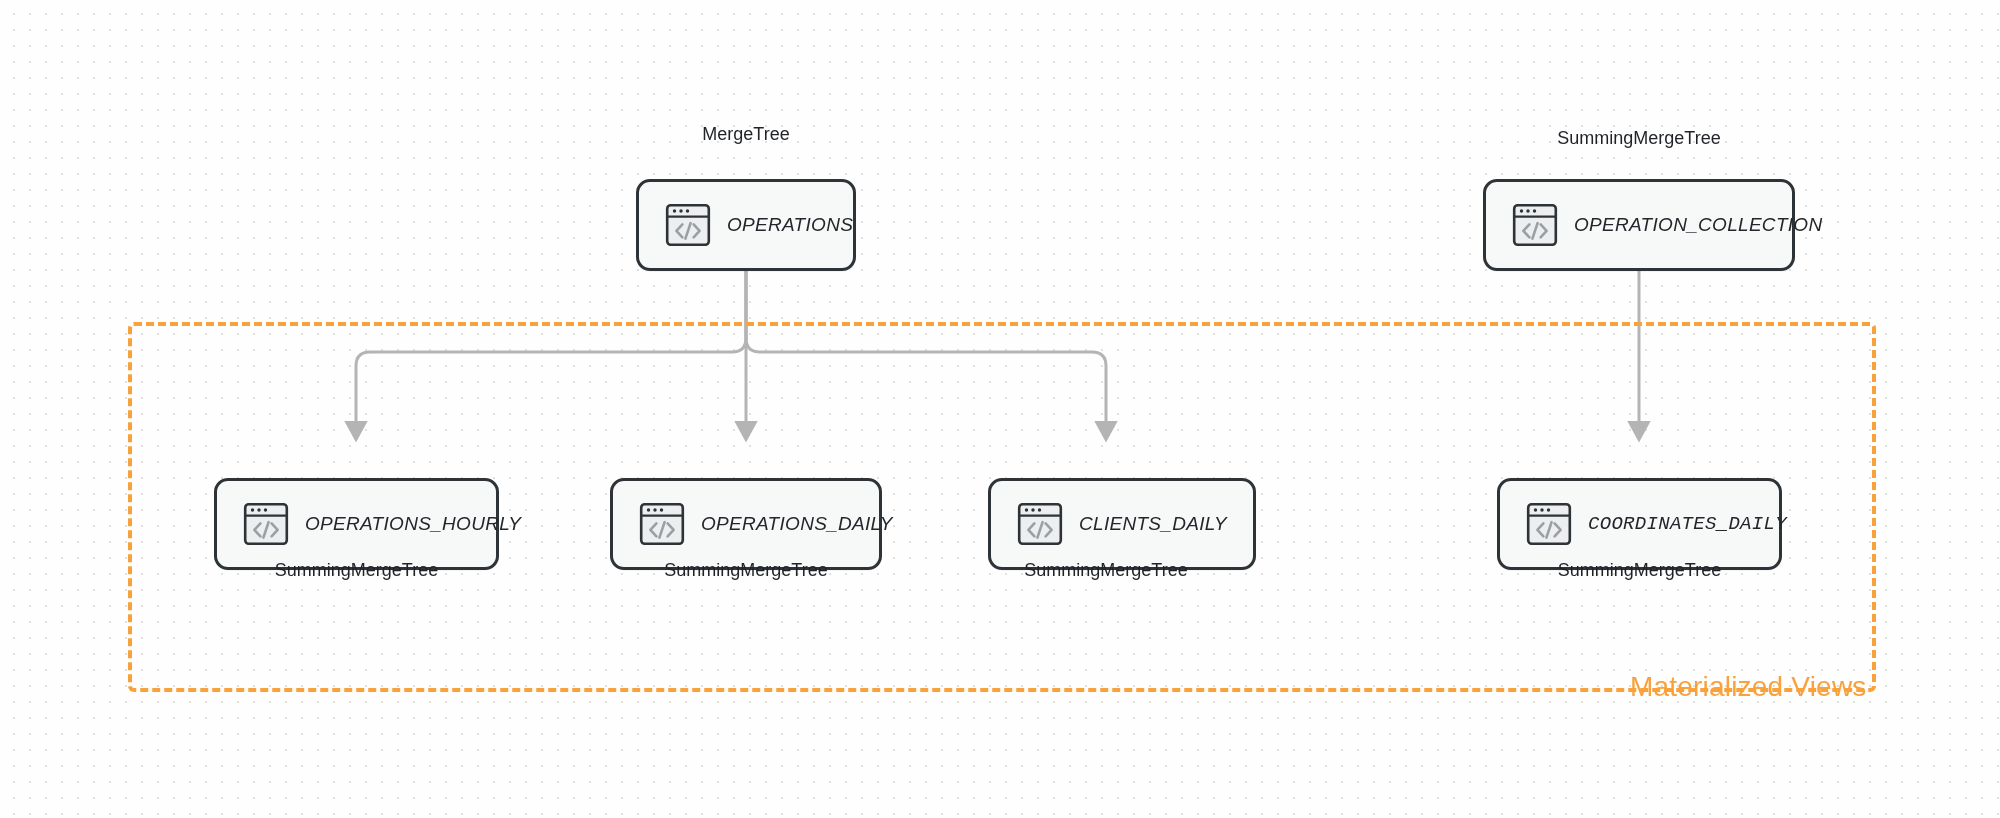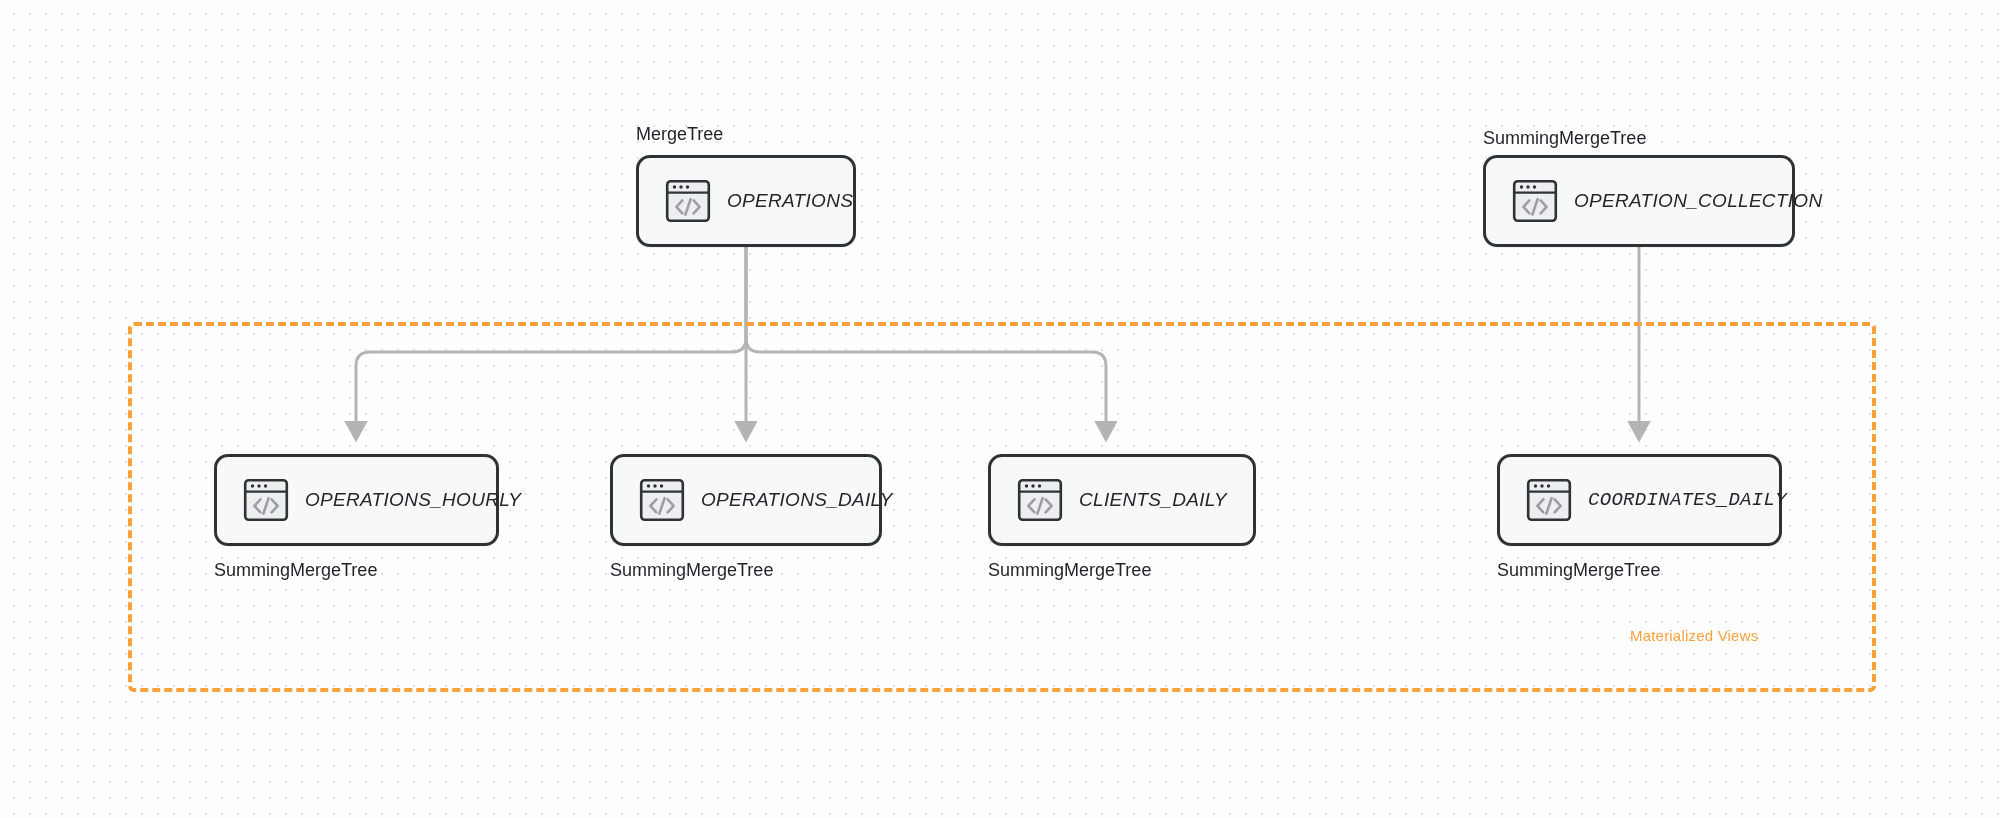--- a/index.html
+++ b/index.html
@@ -32,36 +32,38 @@
   .mv-group {
     position: absolute;
     border: 4px dashed #f9a23b;
     border-radius: 6px;
     box-sizing: border-box;
     background: transparent;
   }
   .mv-group-label {
     position: absolute;
     color: #f9a23b;
-    font-size: 15px;
+    font-size: 28px;
     letter-spacing: 0.2px;
     white-space: nowrap;
+    margin-top: 44px;
   }
 
   
   .node {
     position: absolute;
     box-sizing: border-box;
     background: #f7f8f8;
     border: 3.2px solid #2e3338;
     border-radius: 14px;
     display: flex;
     align-items: center;
     padding-left: 26px;
     box-shadow: 0 1px 0 rgba(0,0,0,0.04);
+    margin-top: 24px;
   }
   .node-icon {
     flex: 0 0 auto;
     width: 46px;
     height: 44px;
     margin-right: 16px;
     display: block;
   }
   .node-label {
     font-size: 19px;
@@ -70,21 +72,21 @@
     letter-spacing: 0.3px;
     white-space: nowrap;
   }
 
   
   .engine-caption {
     position: absolute;
     font-size: 18px;
     color: #1f2328;
     white-space: nowrap;
-    text-align: left;
+    text-align: center;
   }
 </style>
 </head>
 <body>
 
 <div id="canvas">
 
   <svg id="edges" viewBox="0 0 2000 818" xmlns="http://www.w3.org/2000/svg">
     <defs>
       <marker id="arrowhead" markerWidth="9" markerHeight="9" refX="3.0" refY="4.5" orient="auto" markerUnits="strokeWidth">

